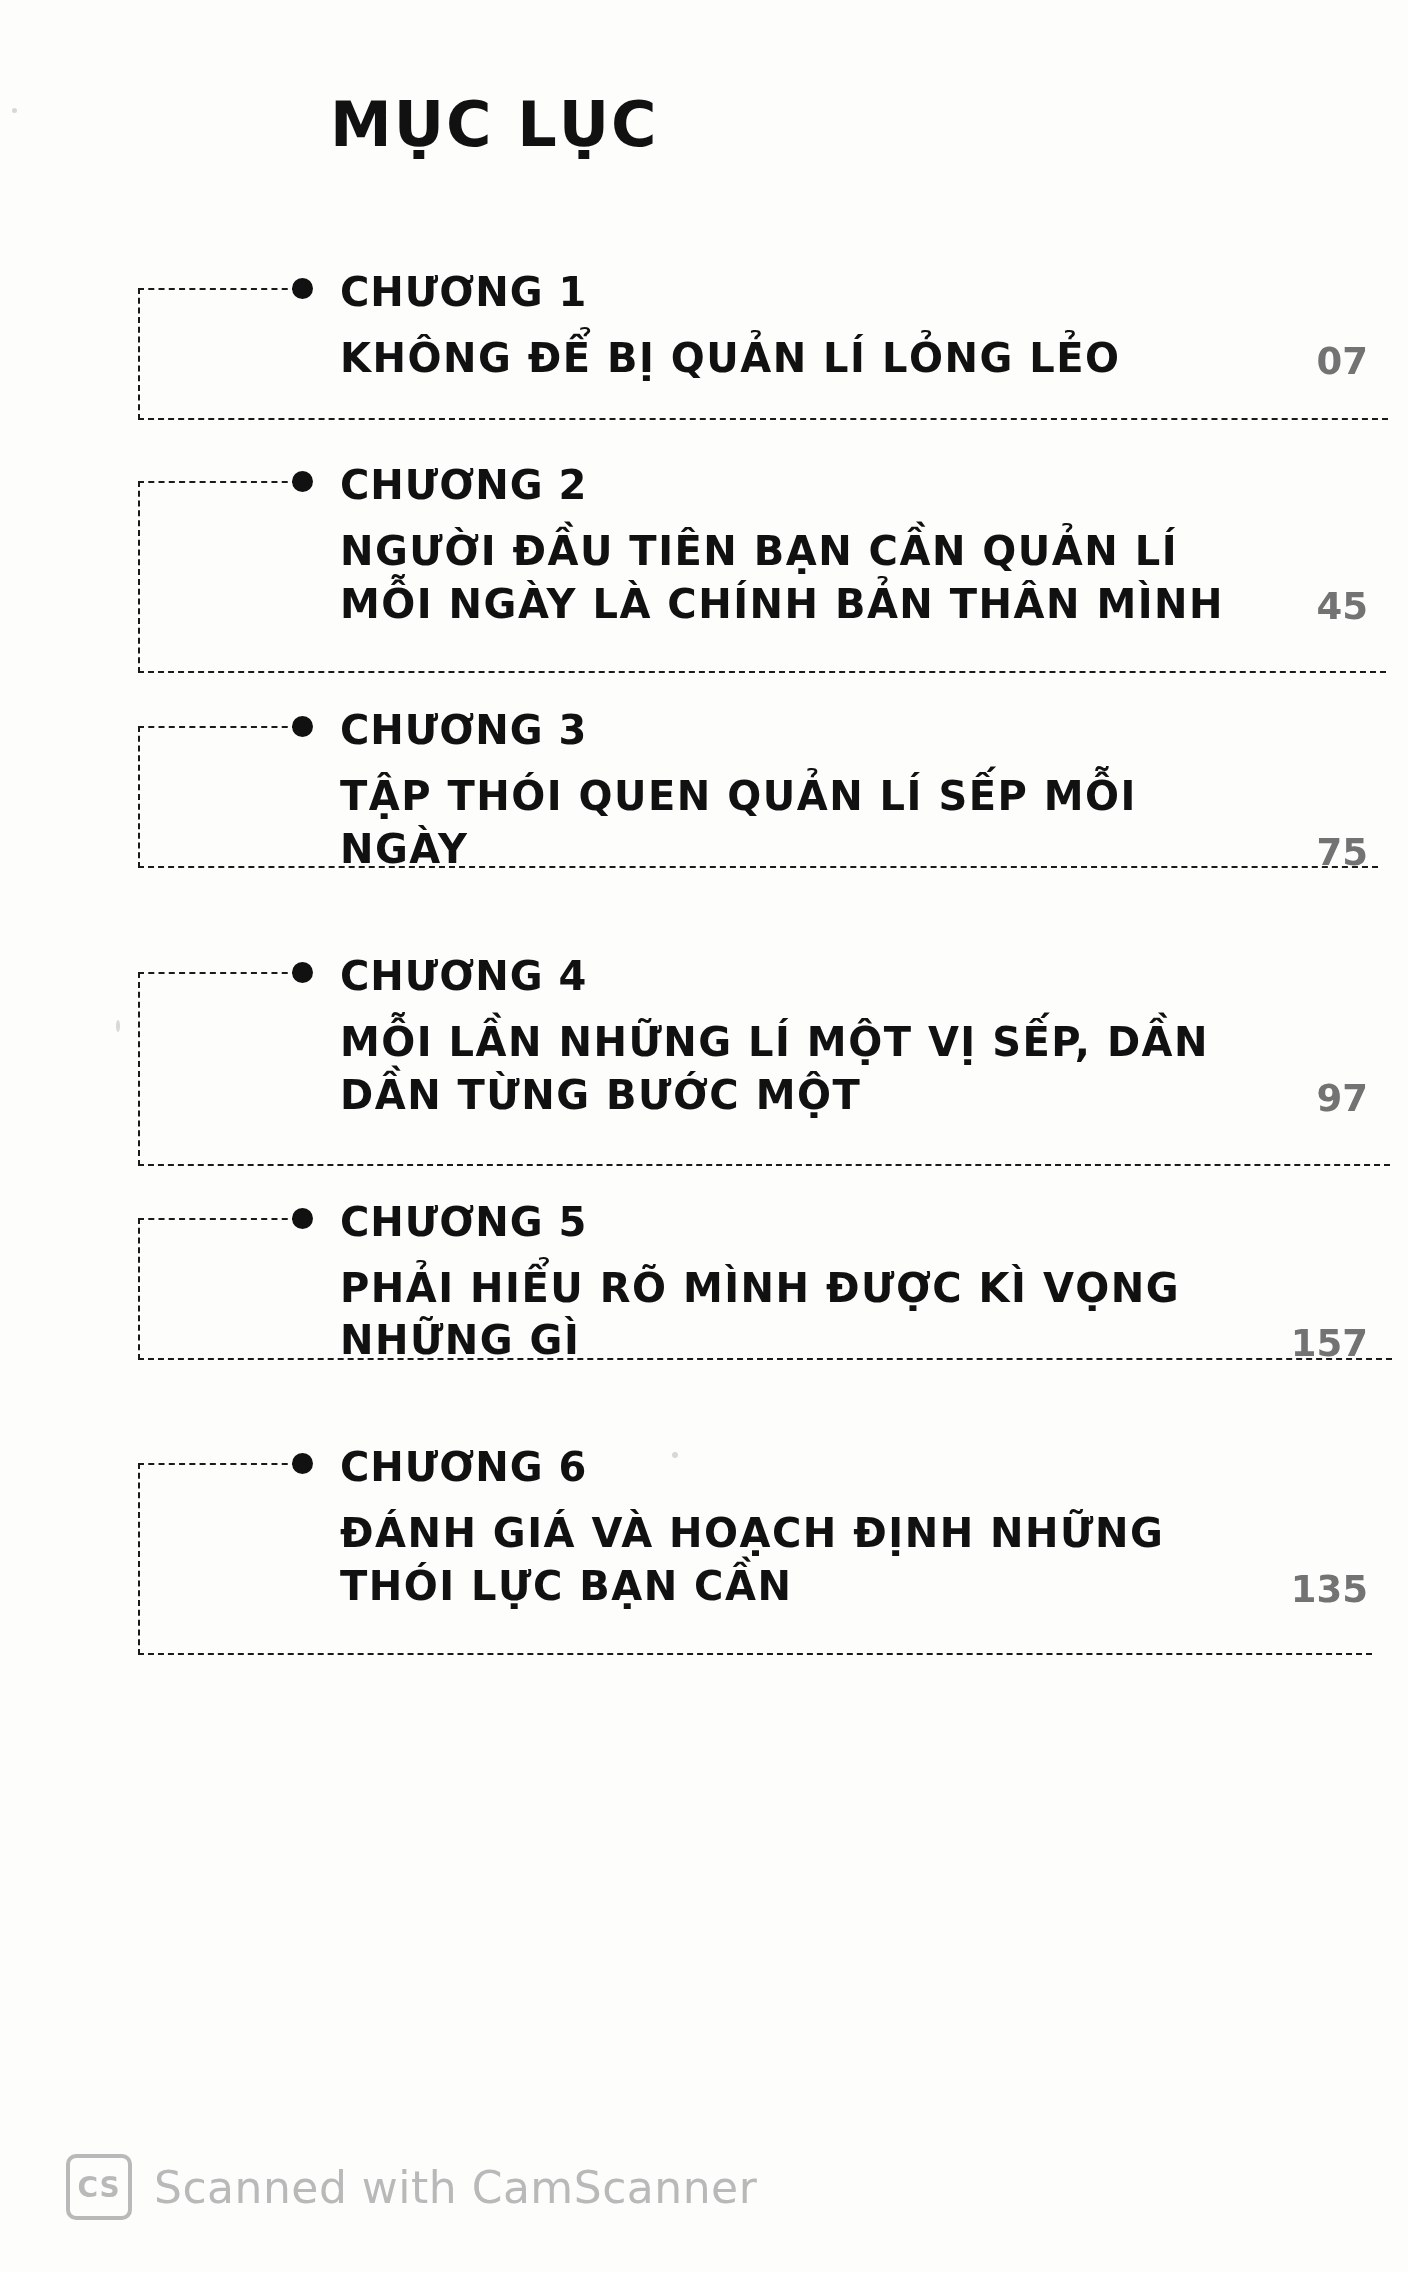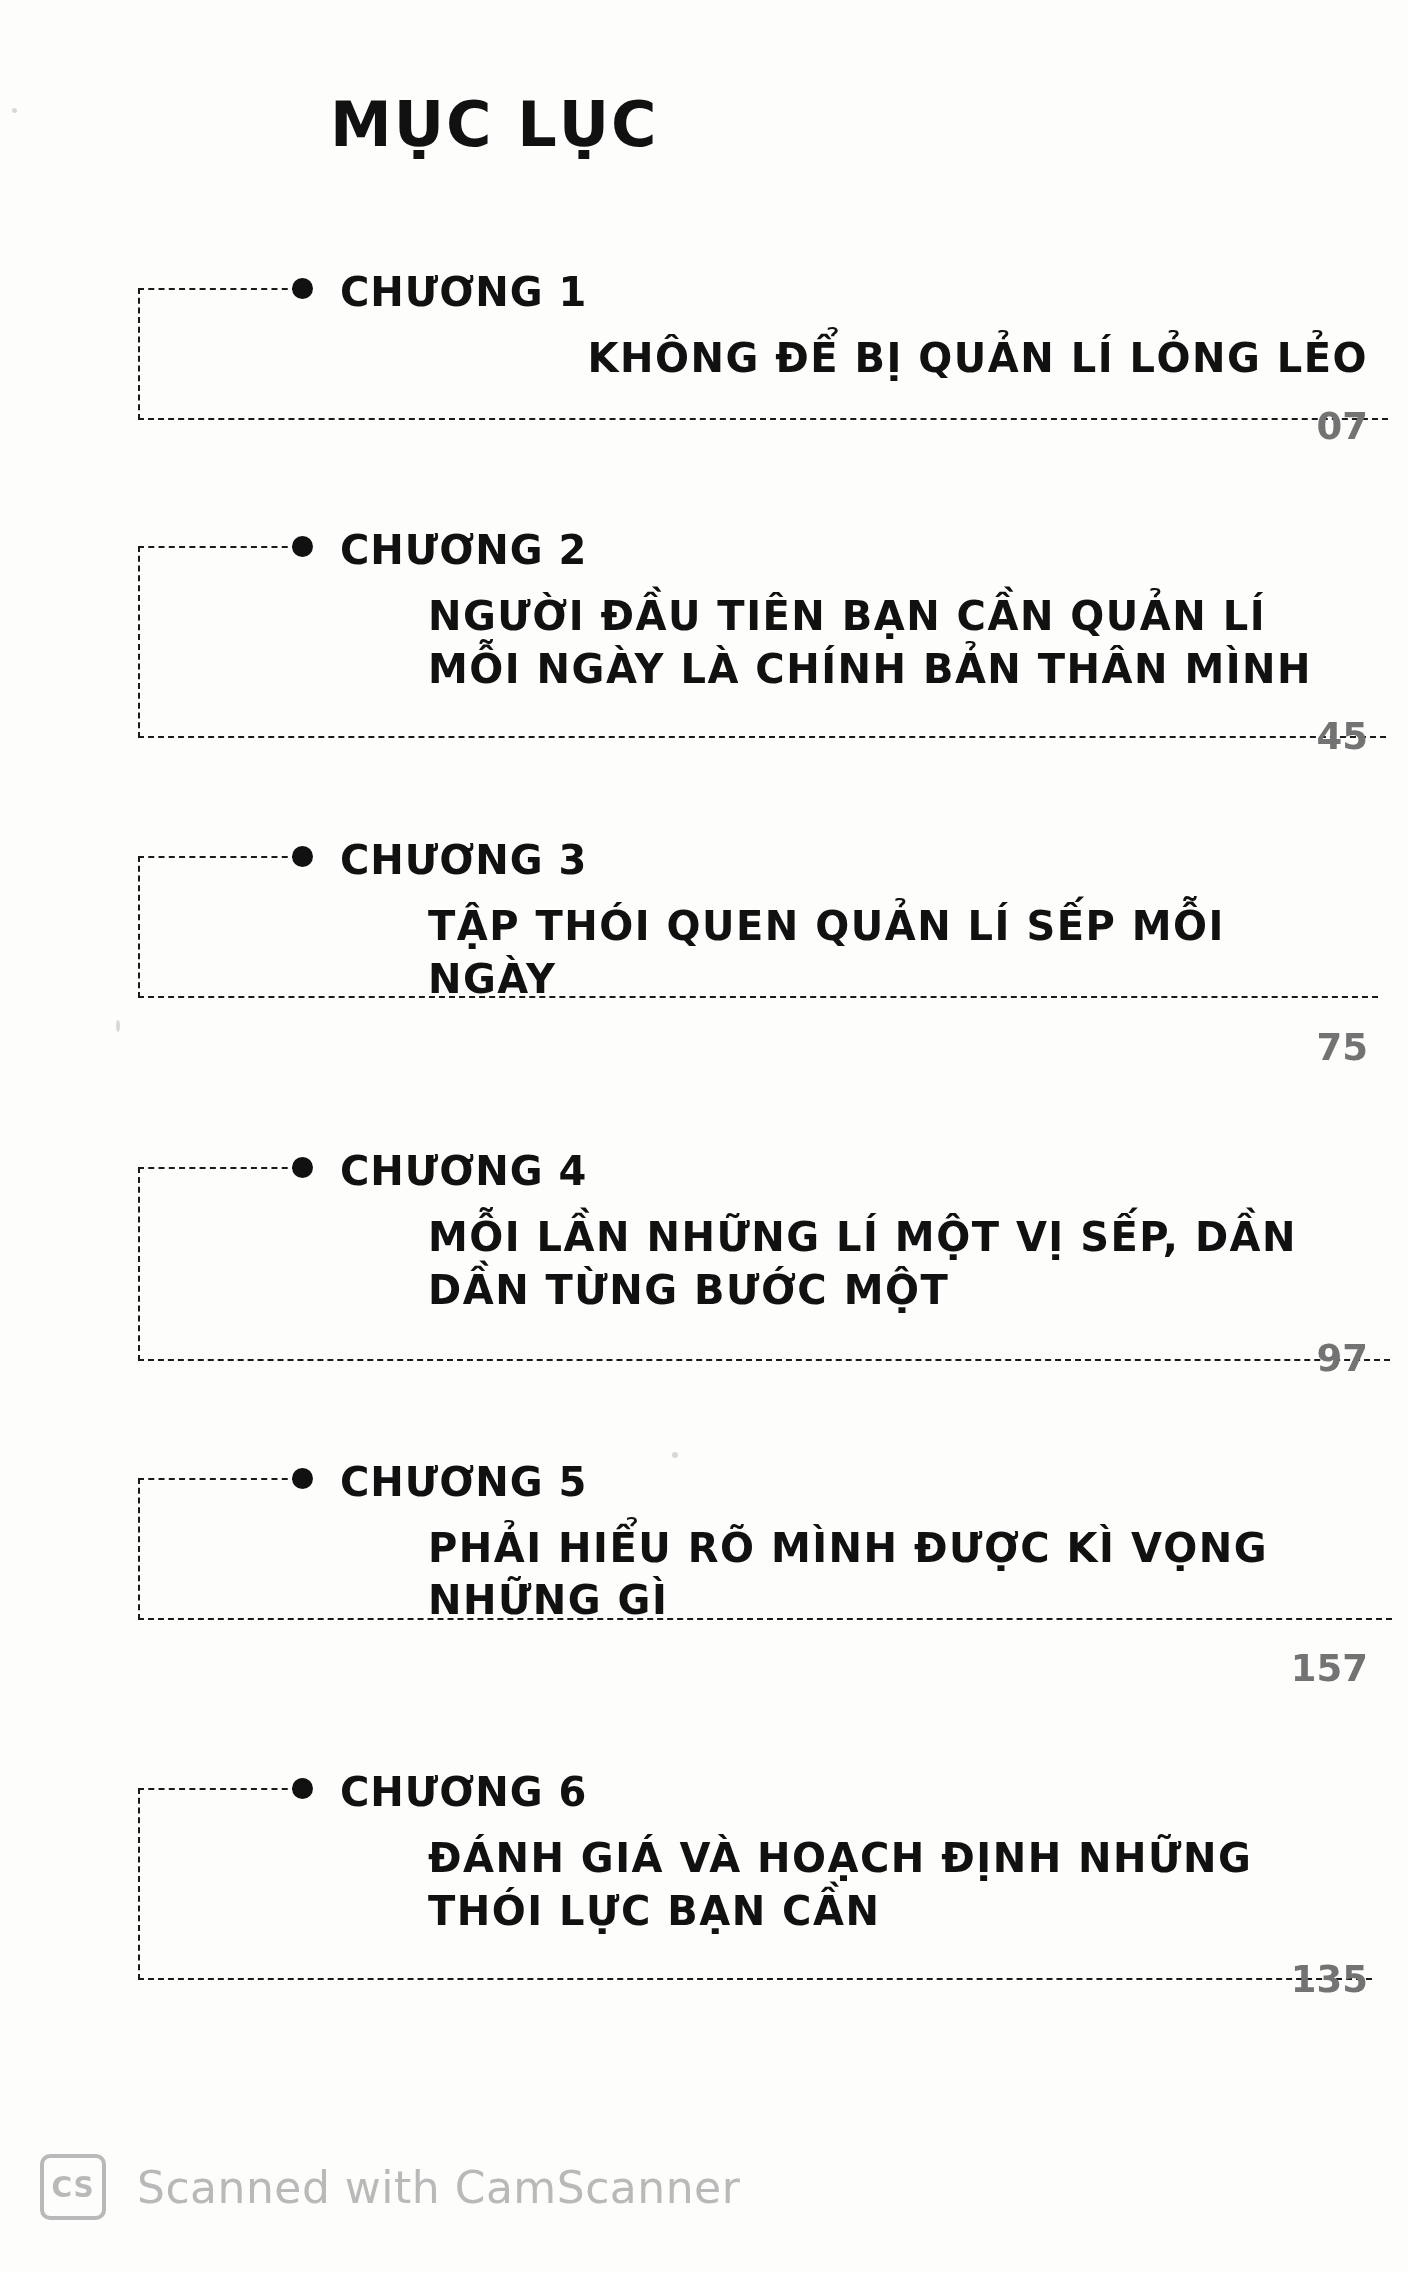--- a/index.html
+++ b/index.html
@@ -89,21 +89,20 @@
     color: #111111;
     line-height: 1.1;
     margin-bottom: 18px;
   }
 
   .chapter-title-row {
     display: flex;
     align-items: flex-end;
     justify-content: space-between;
     gap: 20px;
-    flex-direction: column;
   }
 
   .chapter-title {
     font-family: "DejaVu Sans", sans-serif;
     font-weight: bold;
     font-size: 40px;
     letter-spacing: 1.5px;
     line-height: 1.32;
     color: #111111;
     max-width: 940px;
@@ -122,25 +121,25 @@
   .e1 .bracket { height: 130px; right: 20px; }
   .e2 .bracket { height: 190px; right: 22px; }
   .e3 .bracket { height: 140px; right: 30px; }
   .e4 .bracket { height: 192px; right: 18px; }
   .e5 .bracket { height: 140px; right: 16px; }
   .e6 .bracket { height: 190px; right: 36px; }
 
   
   .watermark {
     position: absolute;
-    left: 40px;
+    left: 66px;
     bottom: 52px;
     display: flex;
     align-items: center;
-    gap: 31px;
+    gap: 22px;
     justify-content: flex-end;
   }
   .cs-badge {
     width: 58px;
     height: 58px;
     border: 4px solid #b9b9b9;
     border-radius: 10px;
     color: #b9b9b9;
     font-family: "DejaVu Sans", sans-serif;
     font-weight: bold;

